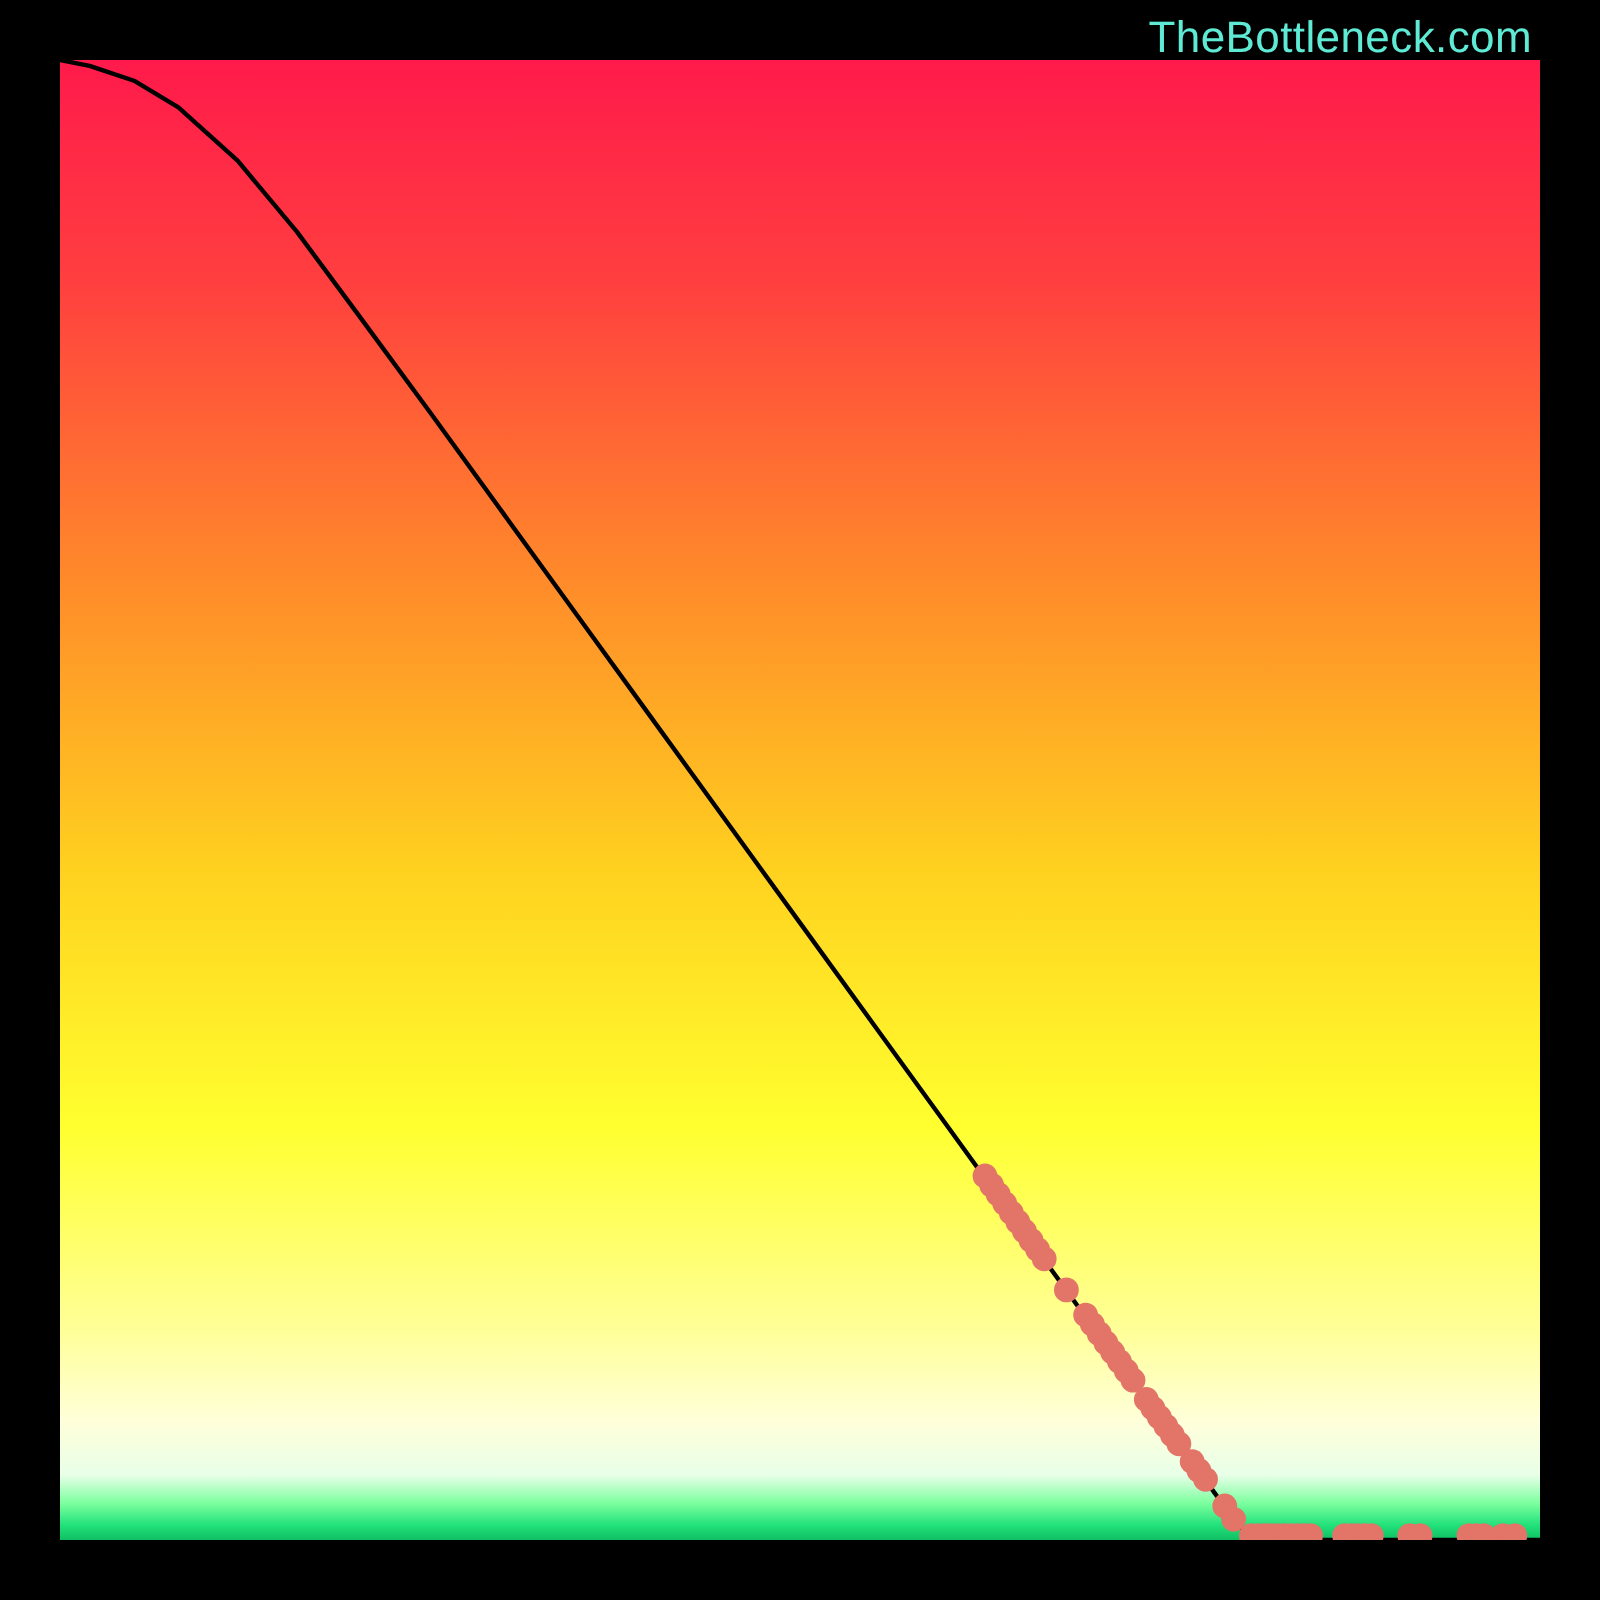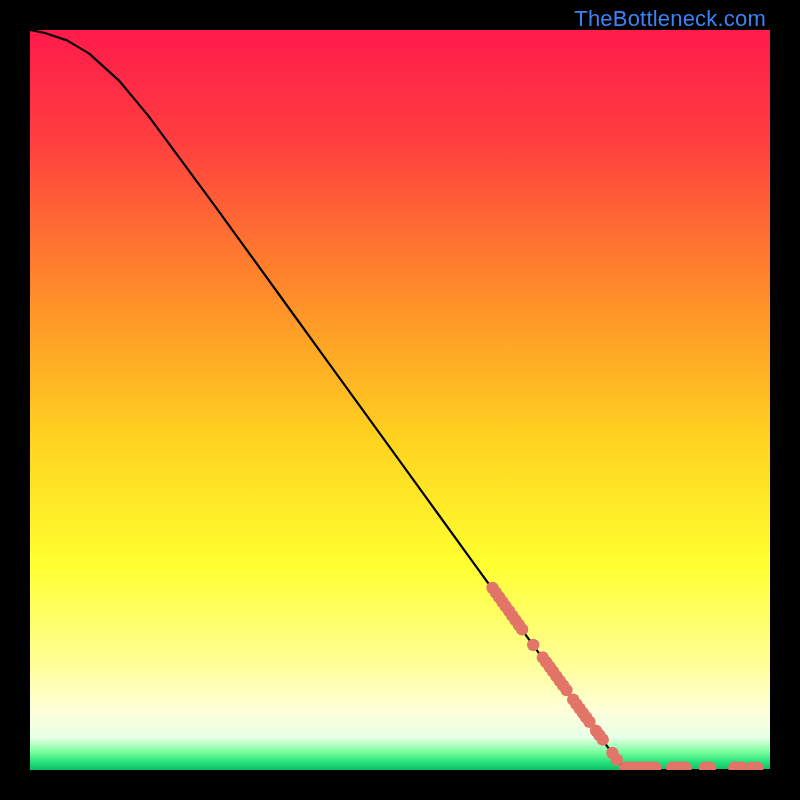--- a/index.html
+++ b/index.html
@@ -13,21 +13,21 @@
     width: 740px;
     height: 740px;
   }
 
   .watermark {
     position: absolute;
     top: 6px;
     right: 34px;
     font-family: Arial, Helvetica, sans-serif;
     font-size: 22px;
-    color: #3b82f6;
+    color: #5eead4;
     letter-spacing: 0.2px;
   }
 </style>
 </head>
 <body>
 
 <div class="watermark">TheBottleneck.com</div>
 
 <svg class="plot-area" viewBox="0 0 740 740" preserveAspectRatio="none">
   <defs>

